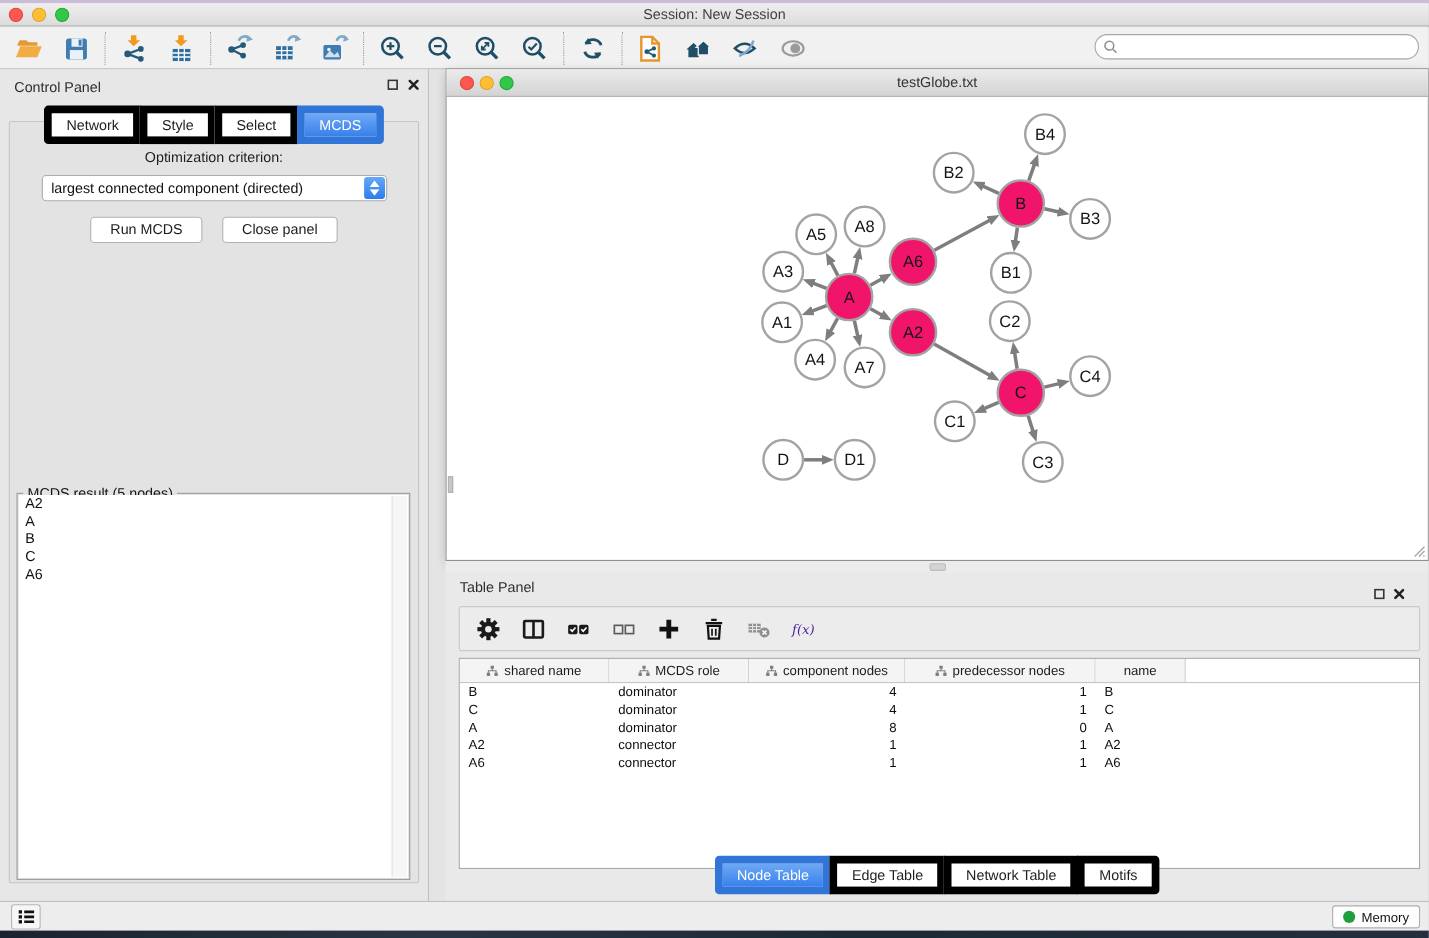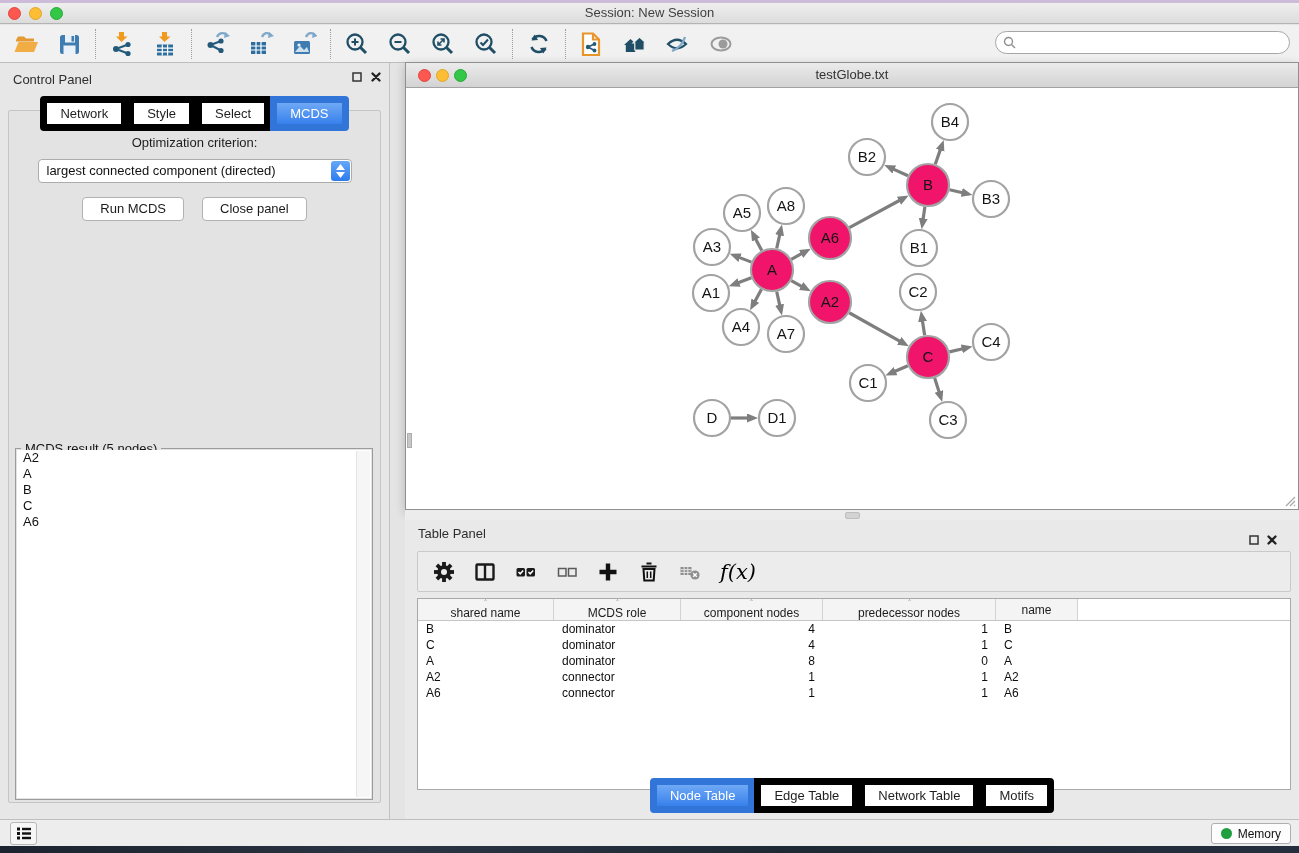--- a/index.html
+++ b/index.html
@@ -97,26 +97,26 @@
   
   .table-panel { position:absolute; left:405px; top:520px; width:894px; height:299px; background:#E9E9E9; }
   .table-panel .panel-title { position:absolute; left:13px; top:6px; font-size:13px; color:#2E2E2E; }
   .table-panel .panel-btns { top:7px; right:10px; }
   .tp-toolbar {
     position:absolute; left:12px; right:8px; top:31px; height:41px;
     background:#ECECEC; border:1px solid #C9C9C9; border-radius:2px;
     display:flex; align-items:center; gap:19px; padding-left:15px;
   }
   .tpi { width:22px; height:22px; display:block; cursor:pointer; }
-  .fx-label { font-family:"DejaVu Serif","Liberation Serif",serif; font-style:italic; font-size:21px; color:#000000; cursor:default; }
+  .fx-label { font-family:"DejaVu Serif","Liberation Serif",serif; font-style:italic; font-size:12px; color:#4c1d95; cursor:default; }
   .data-table { position:absolute; left:12px; right:8px; top:78px; height:192px; background:#fff; border:1px solid #A9A9A9; overflow:hidden; }
   .dt-header { display:flex; height:22px; border-bottom:1px solid #C6C6C6; }
   .dt-hcell {
     background:#F4F4F4; border-right:1px solid #D2D2D2; font-size:12px; color:#1C1C1C;
-    display:flex; align-items:center; justify-content:center; gap:5px; cursor:pointer;flex-direction:column;
+    display:flex; align-items:center; justify-content:center; gap:5px; cursor:pointer;
   }
   .dt-row { display:flex; height:16px; }
   .dt-cell { font-size:12px; color:#0E0E0E; line-height:16px; padding:0 8px; white-space:nowrap; overflow:hidden; }
   .dt-cell.num { text-align:right; }
   .bottom-tabs { position:absolute; bottom:6px; left:0; width:100%; display:flex; justify-content:center; }
   
   .status-bar {
     position:absolute; left:0; top:819px; width:100%; height:27px;
     background:#EDEDED; border-top:1px solid #BFBFBF;
   }

